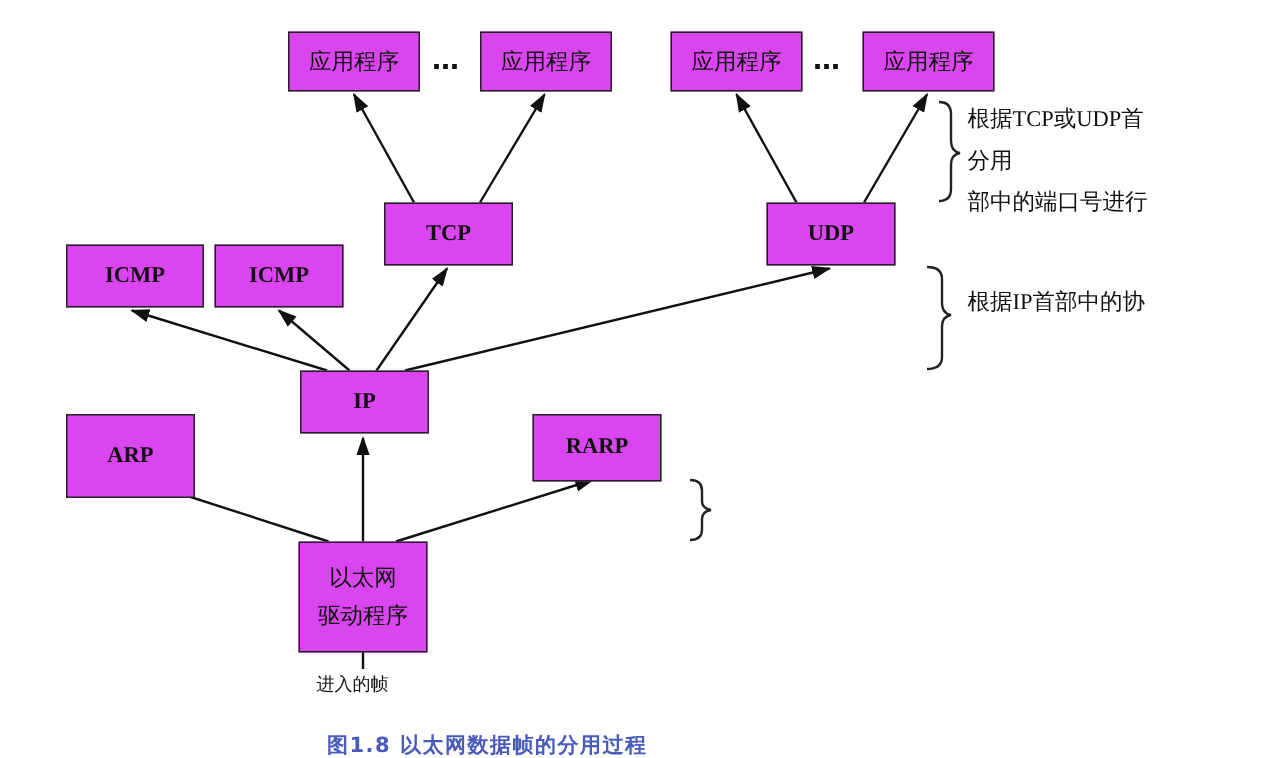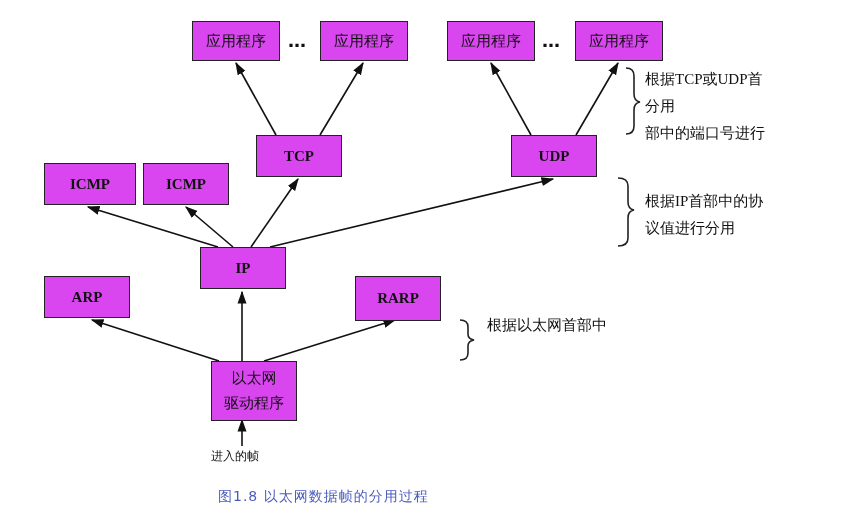--- a/index.html
+++ b/index.html
@@ -9,21 +9,21 @@
   .box { position: absolute; border: 1.5px solid #222; background: #d946ef;
          box-sizing: border-box; display: flex; align-items: center; justify-content: center;
          text-align: center; }
   .box.proto { font-family: "Liberation Serif", serif; font-weight: bold; font-size: 15px; }
   .box.app { font-size: 15px; }
   .box.driver { font-size: 15px; line-height: 25px; flex-direction: column; }
   .dots { position: absolute; font-size: 18px; font-weight: bold; letter-spacing: 1px; }
   .note { position: absolute; font-size: 15px; line-height: 27px; }
   .note .latin { font-family: "Liberation Serif", serif; }
   .label { position: absolute; font-size: 12px; }
-  .caption { position: absolute; font-size: 14px; color: #2a3fb0; font-weight: normal;
+  .caption { position: absolute; font-size: 14px; color: #2a3fb0; font-weight: bold;
              letter-spacing: 1px; opacity: 0.85; text-align: right; }
 </style>
 </head>
 <body>
 
 <svg id="diagram" width="847" height="505">
   <defs>
     <marker id="arrow" viewBox="0 0 10 10" refX="9" refY="5" markerWidth="8" markerHeight="8" orient="auto-start-reverse">
       <path d="M0,1.5 L10,5 L0,8.5 Z" fill="#111"></path>
     </marker>
@@ -76,46 +76,44 @@
   <span>ICMP</span>
   </div>
 <div class="box proto" style="left:143px;top:163px;width:86px;height:42px;">
   <span>ICMP</span>
   </div>
 
 <div class="box proto" style="left:200px;top:247px;width:86px;height:42px;">
   <span>IP</span>
   </div>
 
-<div class="box proto" style="left:44px;top:276px;width:86px;height:42px;">
+<div class="box proto" style="left:44px;top:276px;width:86px;height:56px;">
   <span>ARP</span>
   </div>
 <div class="box proto" style="left:355px;top:276px;width:86px;height:45px;">
   <span>RARP</span>
   </div>
 
-<div class="box driver" style="left:199px;top:361px;width:86px;height:60px;margin-left:12px;">
+<div class="box driver" style="left:199px;top:361px;width:86px;height:74px;">
   <span>以太网</span>
   <span>驱动程序</span>
 </div>
 
 <div class="label" style="left:211px;top:448px;">进入的帧</div>
 
 <div class="note" style="left:645px;top:66px;">
   <div>
     <span>根据</span><span class="latin">TCP</span><span>或</span><span class="latin">UDP</span><span>首</span>
   </div>
   <div>分用</div>
   <div>部中的端口号进行</div>
 </div>
 
 <div class="note" style="left:645px;top:188px;">
   <div>
     <span>根据</span><span class="latin">IP</span><span>首部中的协</span>
   </div>
-  <div>议值进行分用</div>
 </div>
 
 <div class="note" style="left:487px;top:312px;">
-  <div>根据以太网首部中</div>
 </div>
 
 <div class="caption" style="left:218px;top:488px;">图1.8  以太网数据帧的分用过程</div>
 
 </body></html>

